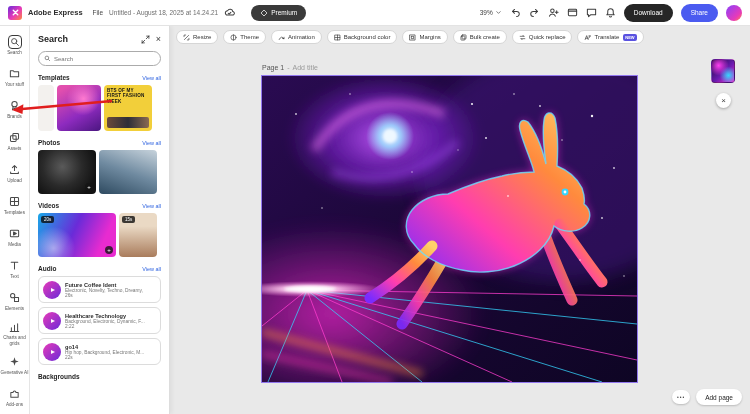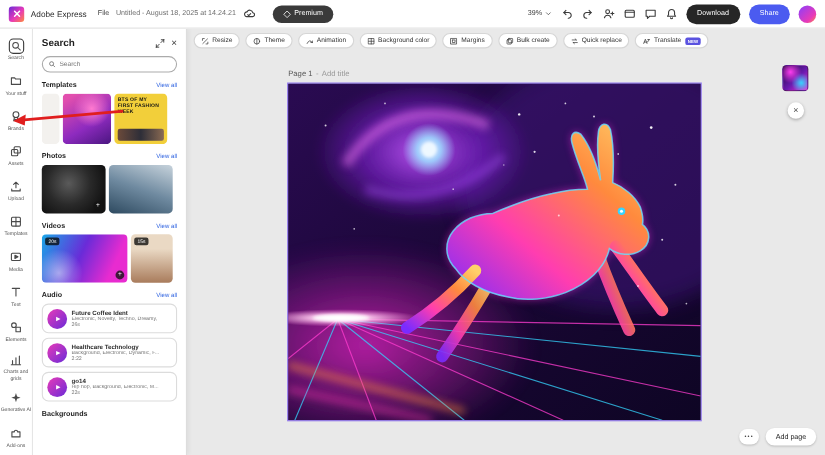--- a/index.html
+++ b/index.html
@@ -6,21 +6,21 @@
   html,body { width:750px; height:414px; overflow:hidden; font-family:"Liberation Sans", sans-serif; background:#e9e9e9; }
   .app { position:relative; width:750px; height:414px; background:#e9e9e9; }
 
   
   .topbar { position:absolute; left:0; top:0; right:0; height:26px; background:#fff;
             border-bottom:1px solid #e3e3e3; display:flex; align-items:center;
             justify-content:space-between; padding:0 8px; z-index:20; }
   .tb-left { display:flex; align-items:center; gap:6px; }
   .logo { width:14px; height:14px; border-radius:3px; display:inline-flex; align-items:center; justify-content:center;
           background:linear-gradient(135deg,#6a2bd8,#e83ab8 55%,#ff8a3d); }
-  .app-name { font-size:7.5px; font-weight:normal; color:#2c2c2c; white-space:nowrap; }
+  .app-name { font-size:7.5px; font-weight:bold; color:#2c2c2c; white-space:nowrap; }
   .file { font-size:6.5px; color:#464646; margin-left:4px; }
   .doc-title { font-size:6.5px; color:#6e6e6e; white-space:nowrap; }
   .tbic { display:inline-flex; align-items:center; }
   .tbic svg { stroke:#3c3c3c; fill:none; stroke-width:1.1; stroke-linecap:round; stroke-linejoin:round; }
   .premium { display:flex; align-items:center; gap:3px; background:#3a3a3a; color:#fff; border:none;
              border-radius:9px; height:16px; padding:0 9px; font-size:6.5px; margin-left:10px; cursor:pointer; }
   .premium svg { stroke:#fff; fill:none; stroke-width:1.1; }
   .tb-right { display:flex; align-items:center; gap:8px; }
   .zoom { font-size:6.5px; color:#3c3c3c; display:flex; align-items:center; gap:2px; }
   .btn-dark { background:var(--dark-button,#262626); color:#fff; border:none; border-radius:9px;

